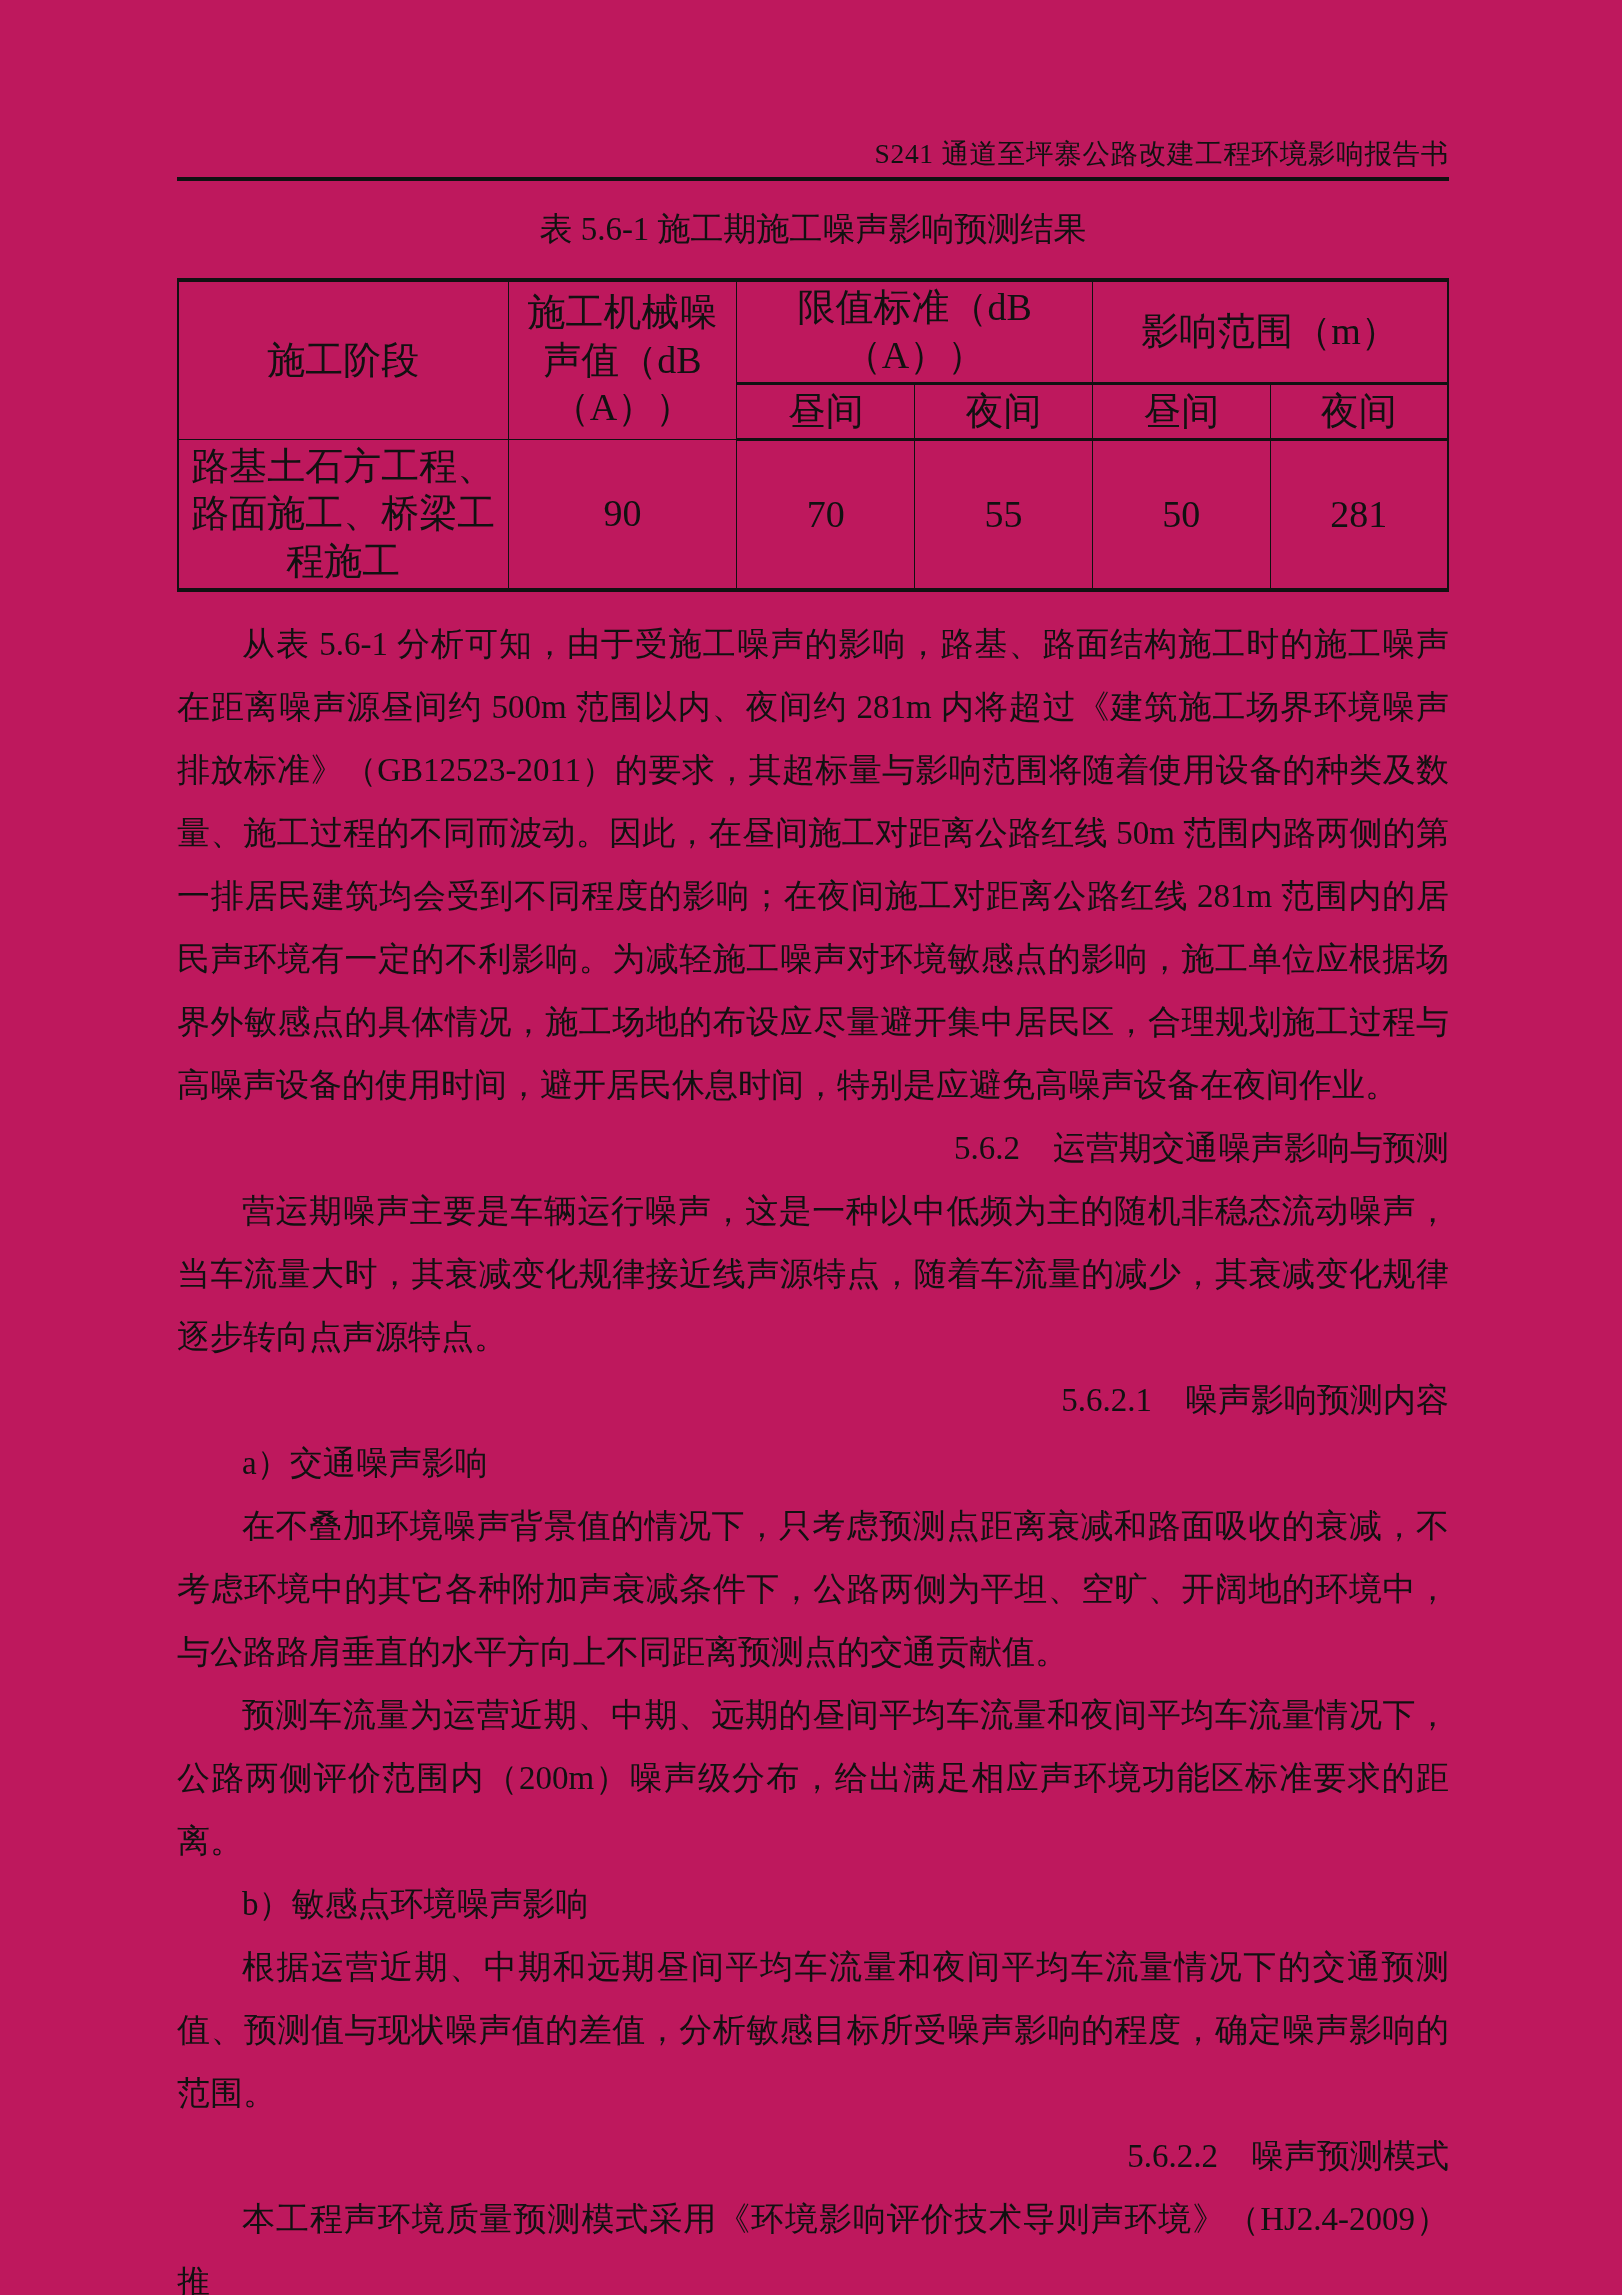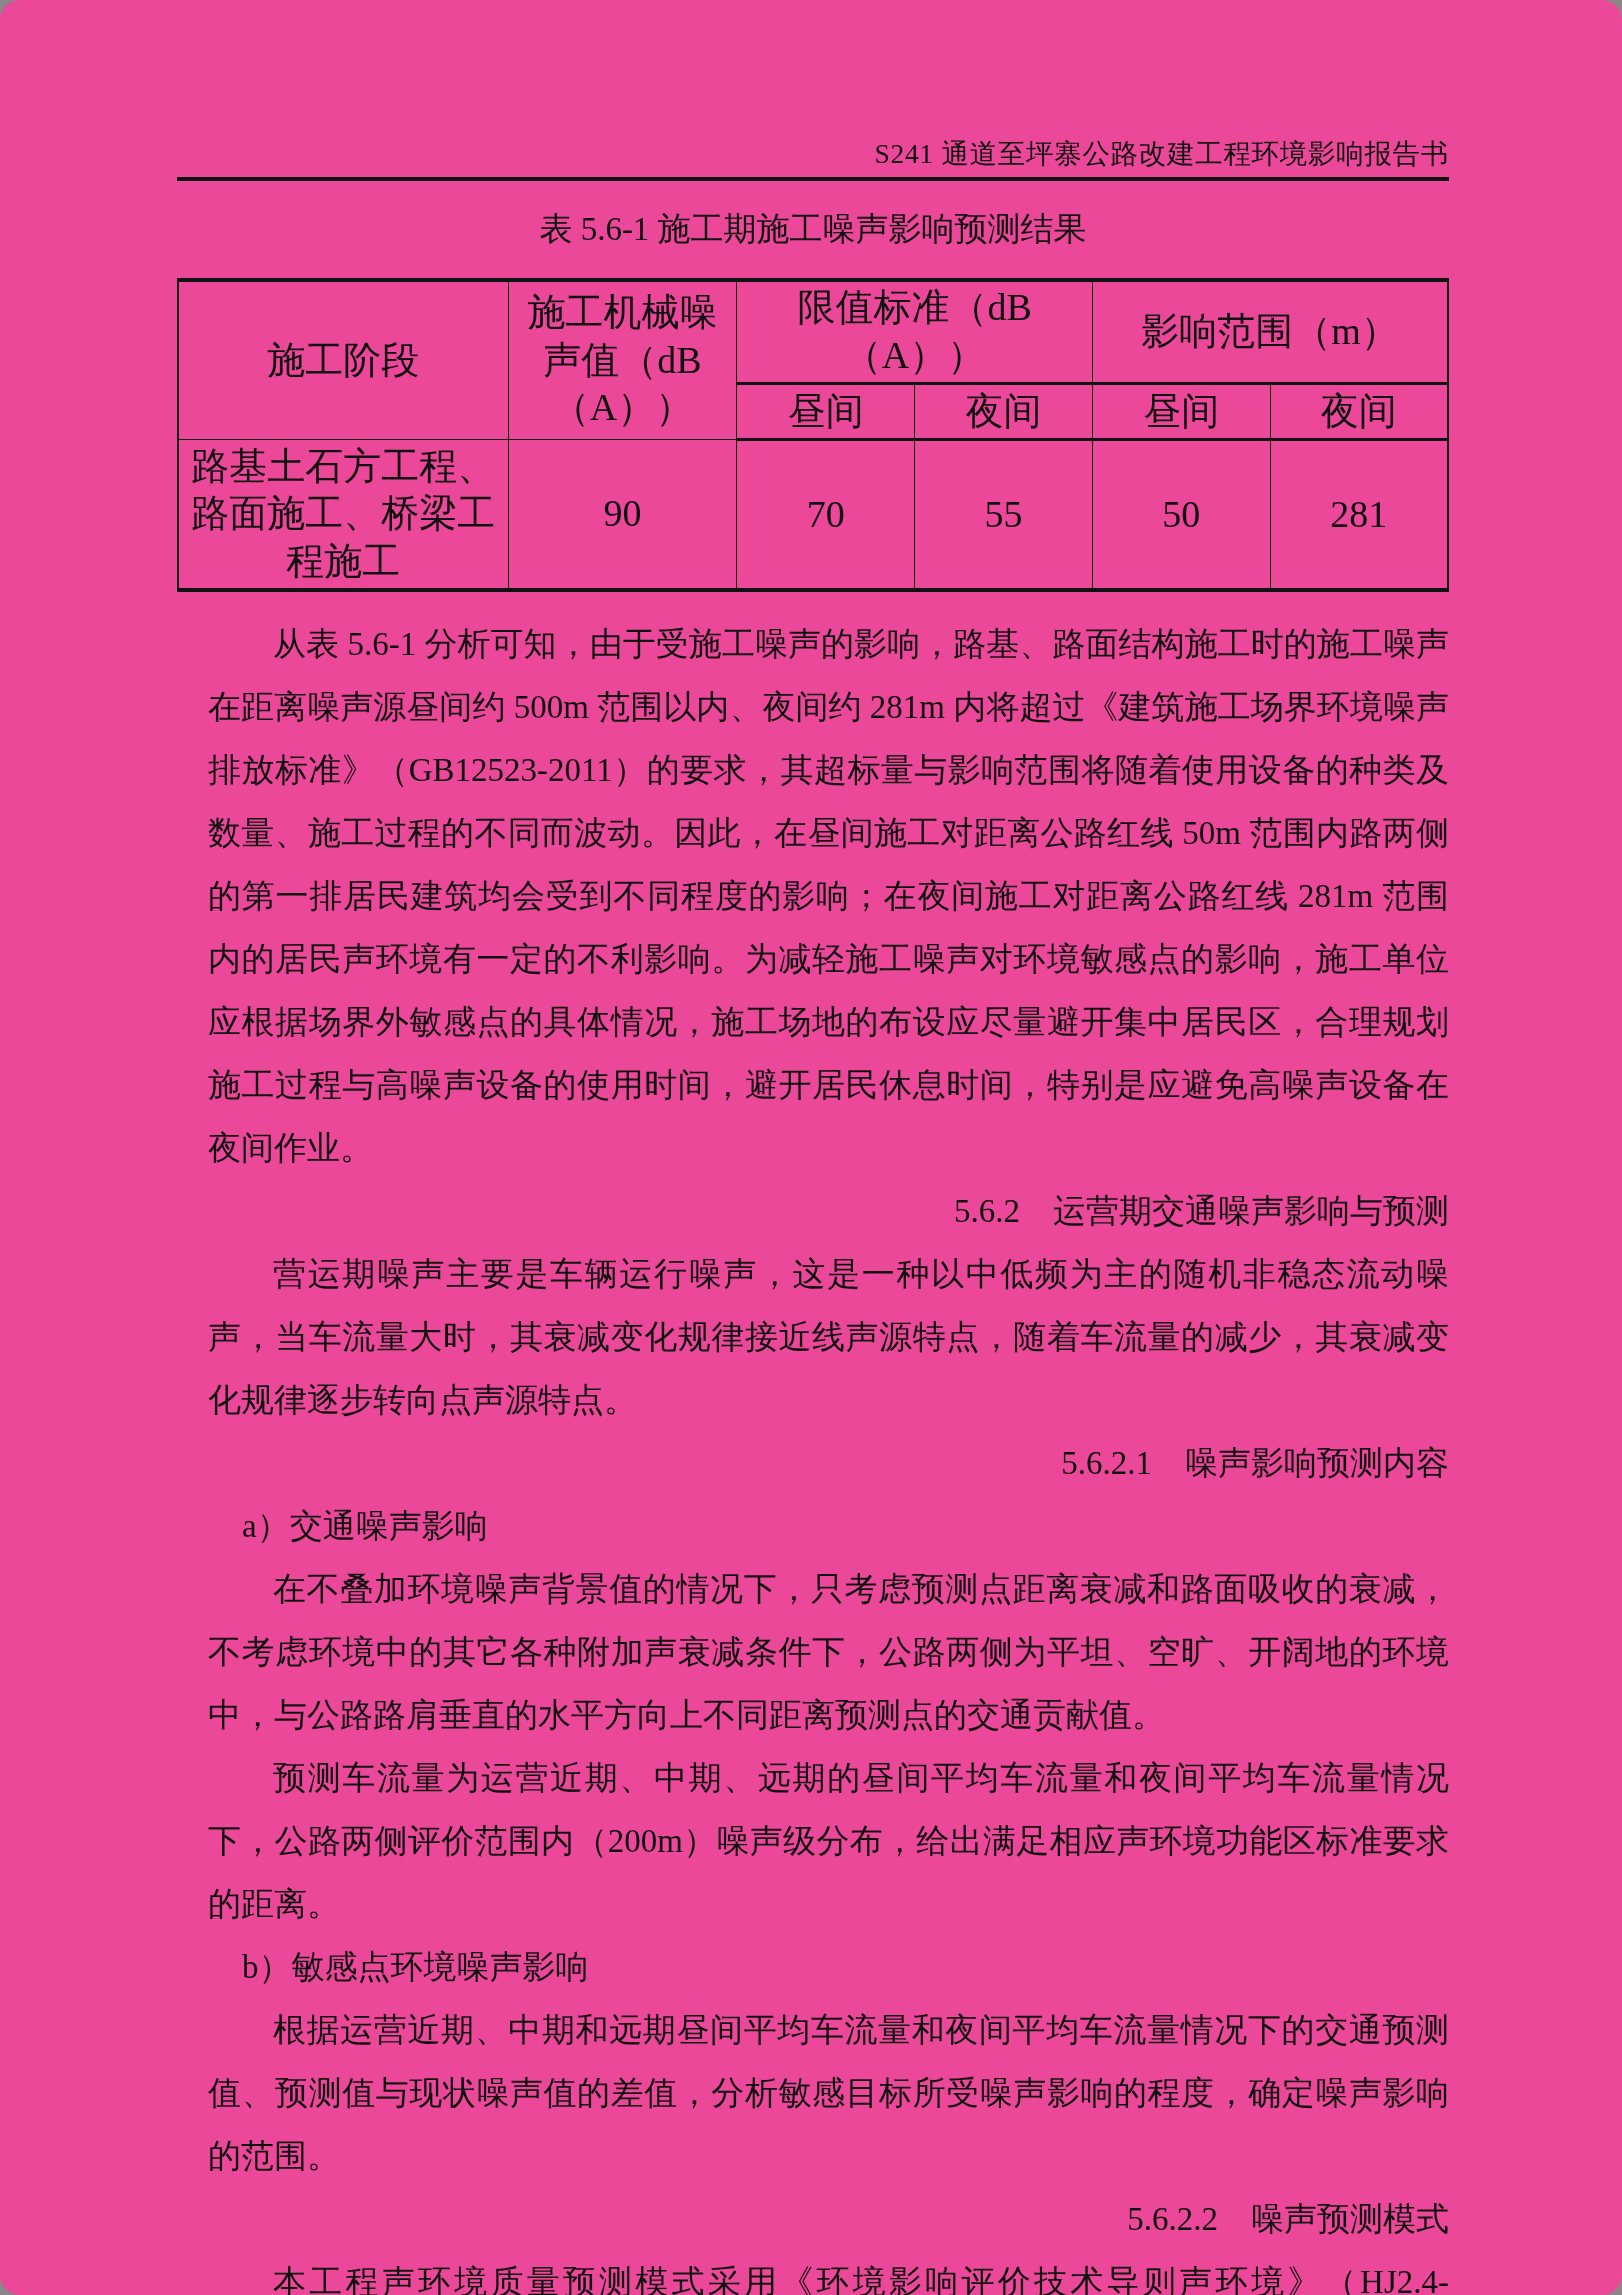--- a/index.html
+++ b/index.html
@@ -1,25 +1,24 @@
 <!DOCTYPE html>
 <html style="font-size:10.5px"><head>
 <meta charset="utf-8">
 <style>
   * { margin: 0; padding: 0; box-sizing: border-box; }
   html, body { background: #888; }
   .page {
     position: relative;
     width: 1622px;
     height: 2295px;
-    background: #ec4899;
+    background: #be185d;
     font-family: "Liberation Serif", "DejaVu Serif", serif;
     color: #111111;
     overflow: hidden;
-    border-radius: 20px;
   }
   .content { padding: 0 173px 0 177px; }
 
   
   .header {
     padding: 137px 0 6.5px 0;
     border-bottom: 4.6px solid #111;
     text-align: right;
   }
   .header-title {
@@ -59,21 +58,20 @@
   tr.group-row th.grp { border-bottom: 3.9px solid #111; }
   tr.sub-row th { height: 56px; border-bottom: 3.9px solid #111; }
   th.span2 { border-bottom: 3.9px solid #111; }
   tr.data-row td { height: 72px; }
 
   
   .body-text { margin-top: 21.6px; font-size: 33px; line-height: 63px; }
   .para {
     text-align: justify;
     text-indent: 65px;
-    margin-left: 31px;
   }
   .heading { text-indent: 0; text-align: right; }
   .subitem { text-indent: 65px; }
 
   
   .page-number {
     position: absolute;
     left: 0; right: 0;
     top: 2138px;
     text-align: center;

